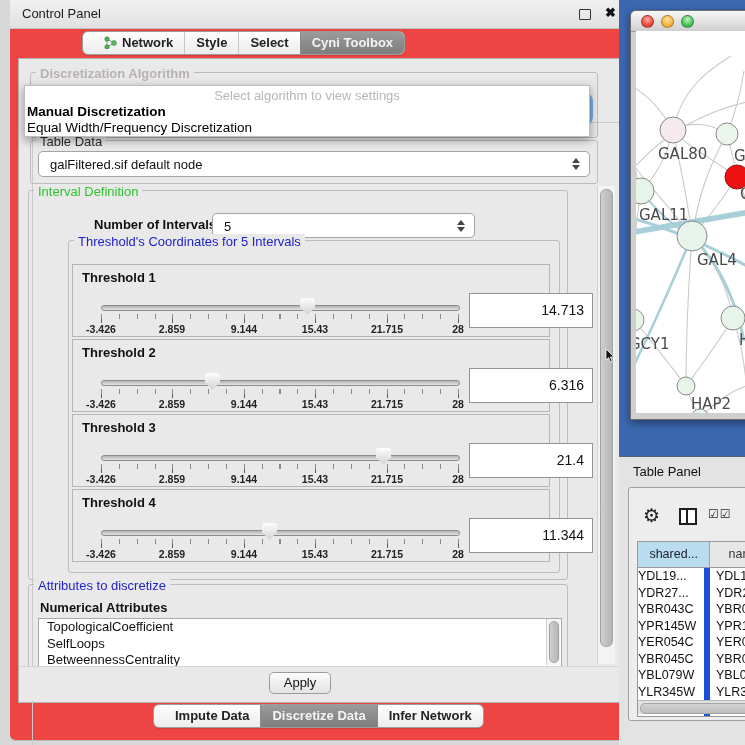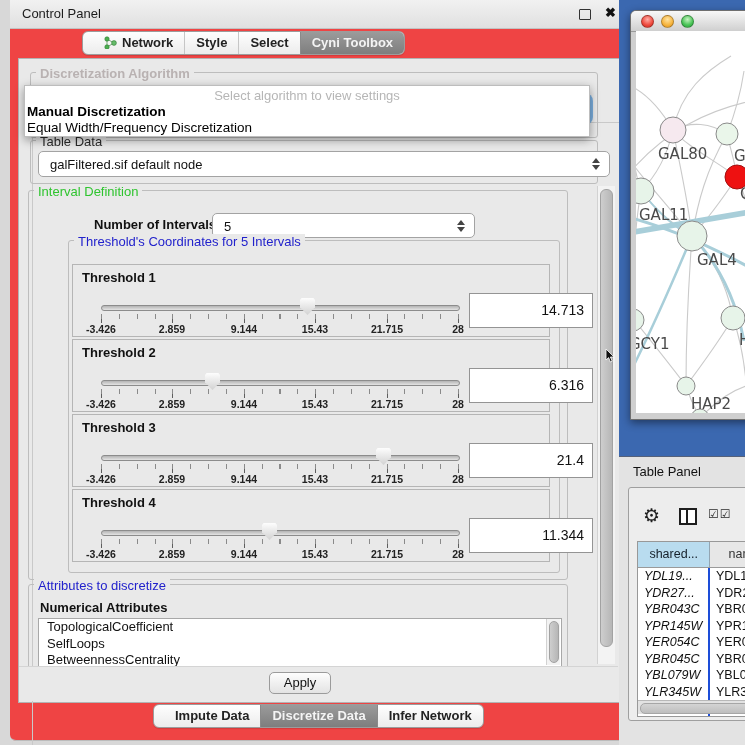--- a/index.html
+++ b/index.html
@@ -90,21 +90,21 @@
   
   #table-panel{position:absolute;left:619px;top:456px;width:126px;height:289px;background:#e3e3e3;border-top:1px solid #55617a;}
   #table-panel .title{position:absolute;left:14px;top:7px;font-size:13px;color:#111;}
   #tp-inner{position:absolute;left:9px;top:30px;width:124px;height:232px;background:#ededed;border:1px solid #9f9f9f;border-radius:3px 0 0 3px;}
   .gear{position:absolute;left:24px;top:49px;font-size:19px;color:#1e1e1e;line-height:19px;}
   .split-ico{position:absolute;left:60px;top:51px;width:14px;height:13px;border:2px solid #1e1e1e;background:#fff;}
   .split-ico::after{content:"";position:absolute;left:5px;top:0;width:2px;height:13px;background:#1e1e1e;}
   .checks{position:absolute;left:89px;top:50px;font-size:12px;color:#2a2a2a;letter-spacing:1px;}
   #tp-table{position:absolute;left:18px;top:84px;width:140px;height:174px;background:#fff;border:1px solid #989898;overflow:hidden;}
   .tp-row{display:flex;height:16.5px;line-height:16.5px;font-size:12.5px;color:#111;}
-  .tp-c1{width:72px;padding-left:6px;box-sizing:border-box;border-right:2px solid #1d4ed8;overflow:hidden;white-space:nowrap;font-style:italic;}
+  .tp-c1{width:72px;box-sizing:border-box;border-right:6px solid #1d4ed8;overflow:hidden;white-space:nowrap;}
   .tp-c2{width:62px;padding-left:6px;box-sizing:border-box;overflow:hidden;white-space:nowrap;}
   #tp-header{display:flex;height:25px;border-bottom:1px solid #9a9a9a;}
   #tp-header .h1{width:72px;background:#b9dcef;border-right:1px solid #93a5b2;font-size:12.5px;color:#15202a;
     text-align:center;line-height:25px;}
   #tp-header .h2{width:68px;background:#e7e7e7;font-size:12.5px;color:#333;text-align:center;line-height:25px;overflow:hidden;}
   #tp-hscroll{position:absolute;left:19px;top:243px;width:139px;height:13px;background:#e2e2e2;border-top:1px solid #b8b8b8;}
   #tp-hscroll .hthumb{position:absolute;left:2px;top:2px;width:130px;height:9px;border-radius:5px;
     background:linear-gradient(#d4d4d4,#bdbdbd);border:1px solid #a6a6a6;}
 
   
@@ -155,21 +155,21 @@
     </div>
 
     <div id="algo-popup">
       <div class="hint">Select algorithm to view settings</div>
       <div class="opt bold">Manual Discretization</div>
       <div class="opt">Equal Width/Frequency Discretization</div>
     </div>
 
     <div class="groupbox" style="left:20px;top:140px;width:566px;height:42px;"></div>
     <span class="grouplabel" style="left:26px;top:134px;color:#2b2b2b;">Table Data</span>
-    <div class="combo" style="left:28px;top:151px;width:550px;height:24px;padding-left:20px;">
+    <div class="combo" style="left:28px;top:151px;width:550px;height:24px;">
       <span class="val">galFiltered.sif default node</span>
       <span class="updown">
           <span class="tri-up"></span>
           <span class="tri-down"></span>
         </span>
     </div>
 
     <div class="groupbox" style="left:18px;top:190px;width:538px;height:388px;"></div>
     <span class="grouplabel" style="left:24px;top:184px;color:#2fc42f;">Interval Definition</span>
 

